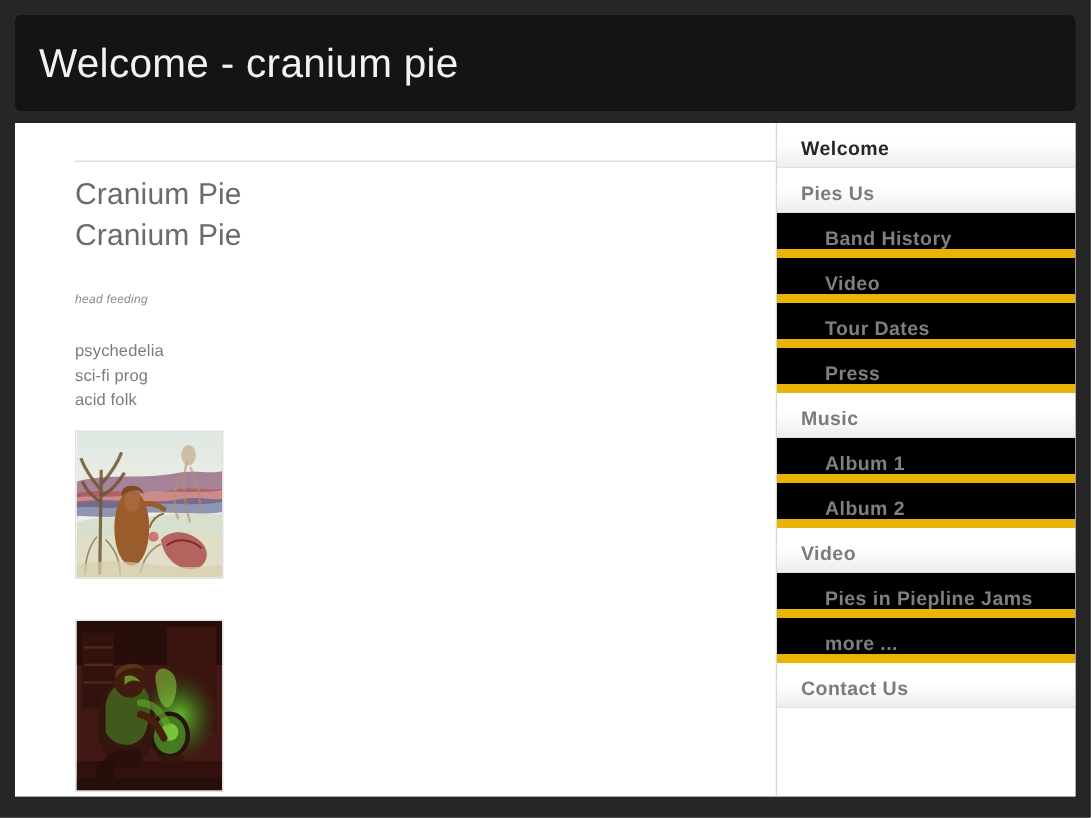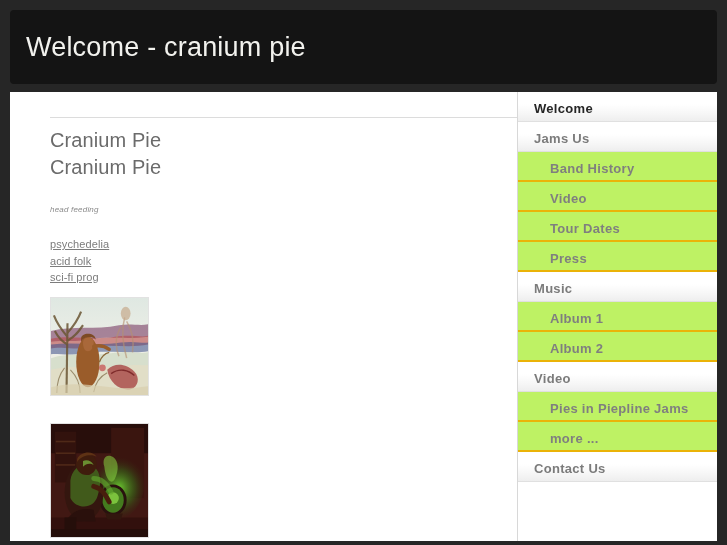--- a/index.html
+++ b/index.html
@@ -18,21 +18,21 @@
     position: relative;
     width: 727px;
     height: 545px;
     background: #262626;
     padding: 10px;
   }
 
   
   .site-header {
     position: relative;
-    height: 74px;
+    height: 64px;
     background: #141414;
     border-radius: 4px;
     display: flex;
     align-items: center;
     padding: 0 0 0 16px;
   }
   .site-title {
     color: #f2f2ee;
     font-size: 27px;
     font-weight: 400;
@@ -87,21 +87,20 @@
   .genres {
     margin: 22px 0 0 0;
     padding: 0 0 0 8px;
     list-style: none;
   }
   .genres li {
     color: #7c7c7c;
     font-size: 11px;
     line-height: 16.5px;
     letter-spacing: 0.1px;
-    text-decoration: underline;
   }
 
   .cover {
     margin: 11px 0 0 8px;
     width: 99px;
     height: 99px;
     display: block;
     border: 1px solid #e2e2e2;
     overflow: hidden;
   }
@@ -137,25 +136,25 @@
     font-weight: bold;
     padding-left: 16px;
     border-bottom: 1px solid #e0e0e0;
     letter-spacing: 0.3px;
   }
   .nav-item.level1.current {
     color: #262626;
   }
   
   .nav-item.level2 {
-    background: #bef264;
+    background: #000000;
     color: #7f7f7f;
     font-weight: bold;
     padding-left: 32px;
-    border-bottom: 2px solid #eab308;
+    border-bottom: 6px solid #eab308;
     letter-spacing: 0.3px;
   }
 </style>
 </head>
 <body>
 
 <div id="page">
 
   <div class="site-header">
     <div class="site-title">Welcome - cranium pie</div>
@@ -166,22 +165,22 @@
     <div class="content">
       <hr class="top-rule">
 
       <h1 class="art-title first">Cranium Pie</h1>
       <h1 class="art-title">Cranium Pie</h1>
 
       <div class="tagline">head feeding</div>
 
       <ul class="genres">
         <li>psychedelia</li>
+        <li>sci-fi prog</li>
         <li>acid folk</li>
-        <li>sci-fi prog</li>
       </ul>
 
       <div class="cover one">
         <svg viewBox="0 0 100 100" preserveAspectRatio="none" aria-hidden="true">
           <defs>
             <linearGradient id="sky1" x1="0" y1="0" x2="0" y2="1">
               <stop offset="0%" stop-color="#dfe8e2"></stop>
               <stop offset="45%" stop-color="#eceee6"></stop>
               <stop offset="100%" stop-color="#f2efe3"></stop>
             </linearGradient>
@@ -258,21 +257,21 @@
           <rect x="14" y="96" width="12" height="14" fill="#2b110c"></rect>
           <rect x="0" y="108" width="100" height="8" fill="#2a100c"></rect>
           <rect x="0" y="0" width="100" height="116" fill="#000000" opacity="0.12"></rect>
         </svg>
       </div>
     </div>
 
     <div class="sidebar">
       <ul class="nav">
         <li class="nav-item level1 current">Welcome</li>
-        <li class="nav-item level1">Jams Us</li>
+        <li class="nav-item level1">Pies Us</li>
         <li class="nav-item level2">Band History</li>
         <li class="nav-item level2">Video</li>
         <li class="nav-item level2">Tour Dates</li>
         <li class="nav-item level2">Press</li>
         <li class="nav-item level1">Music</li>
         <li class="nav-item level2">Album 1</li>
         <li class="nav-item level2">Album 2</li>
         <li class="nav-item level1">Video</li>
         <li class="nav-item level2">Pies in Piepline Jams</li>
         <li class="nav-item level2">more ...</li>

